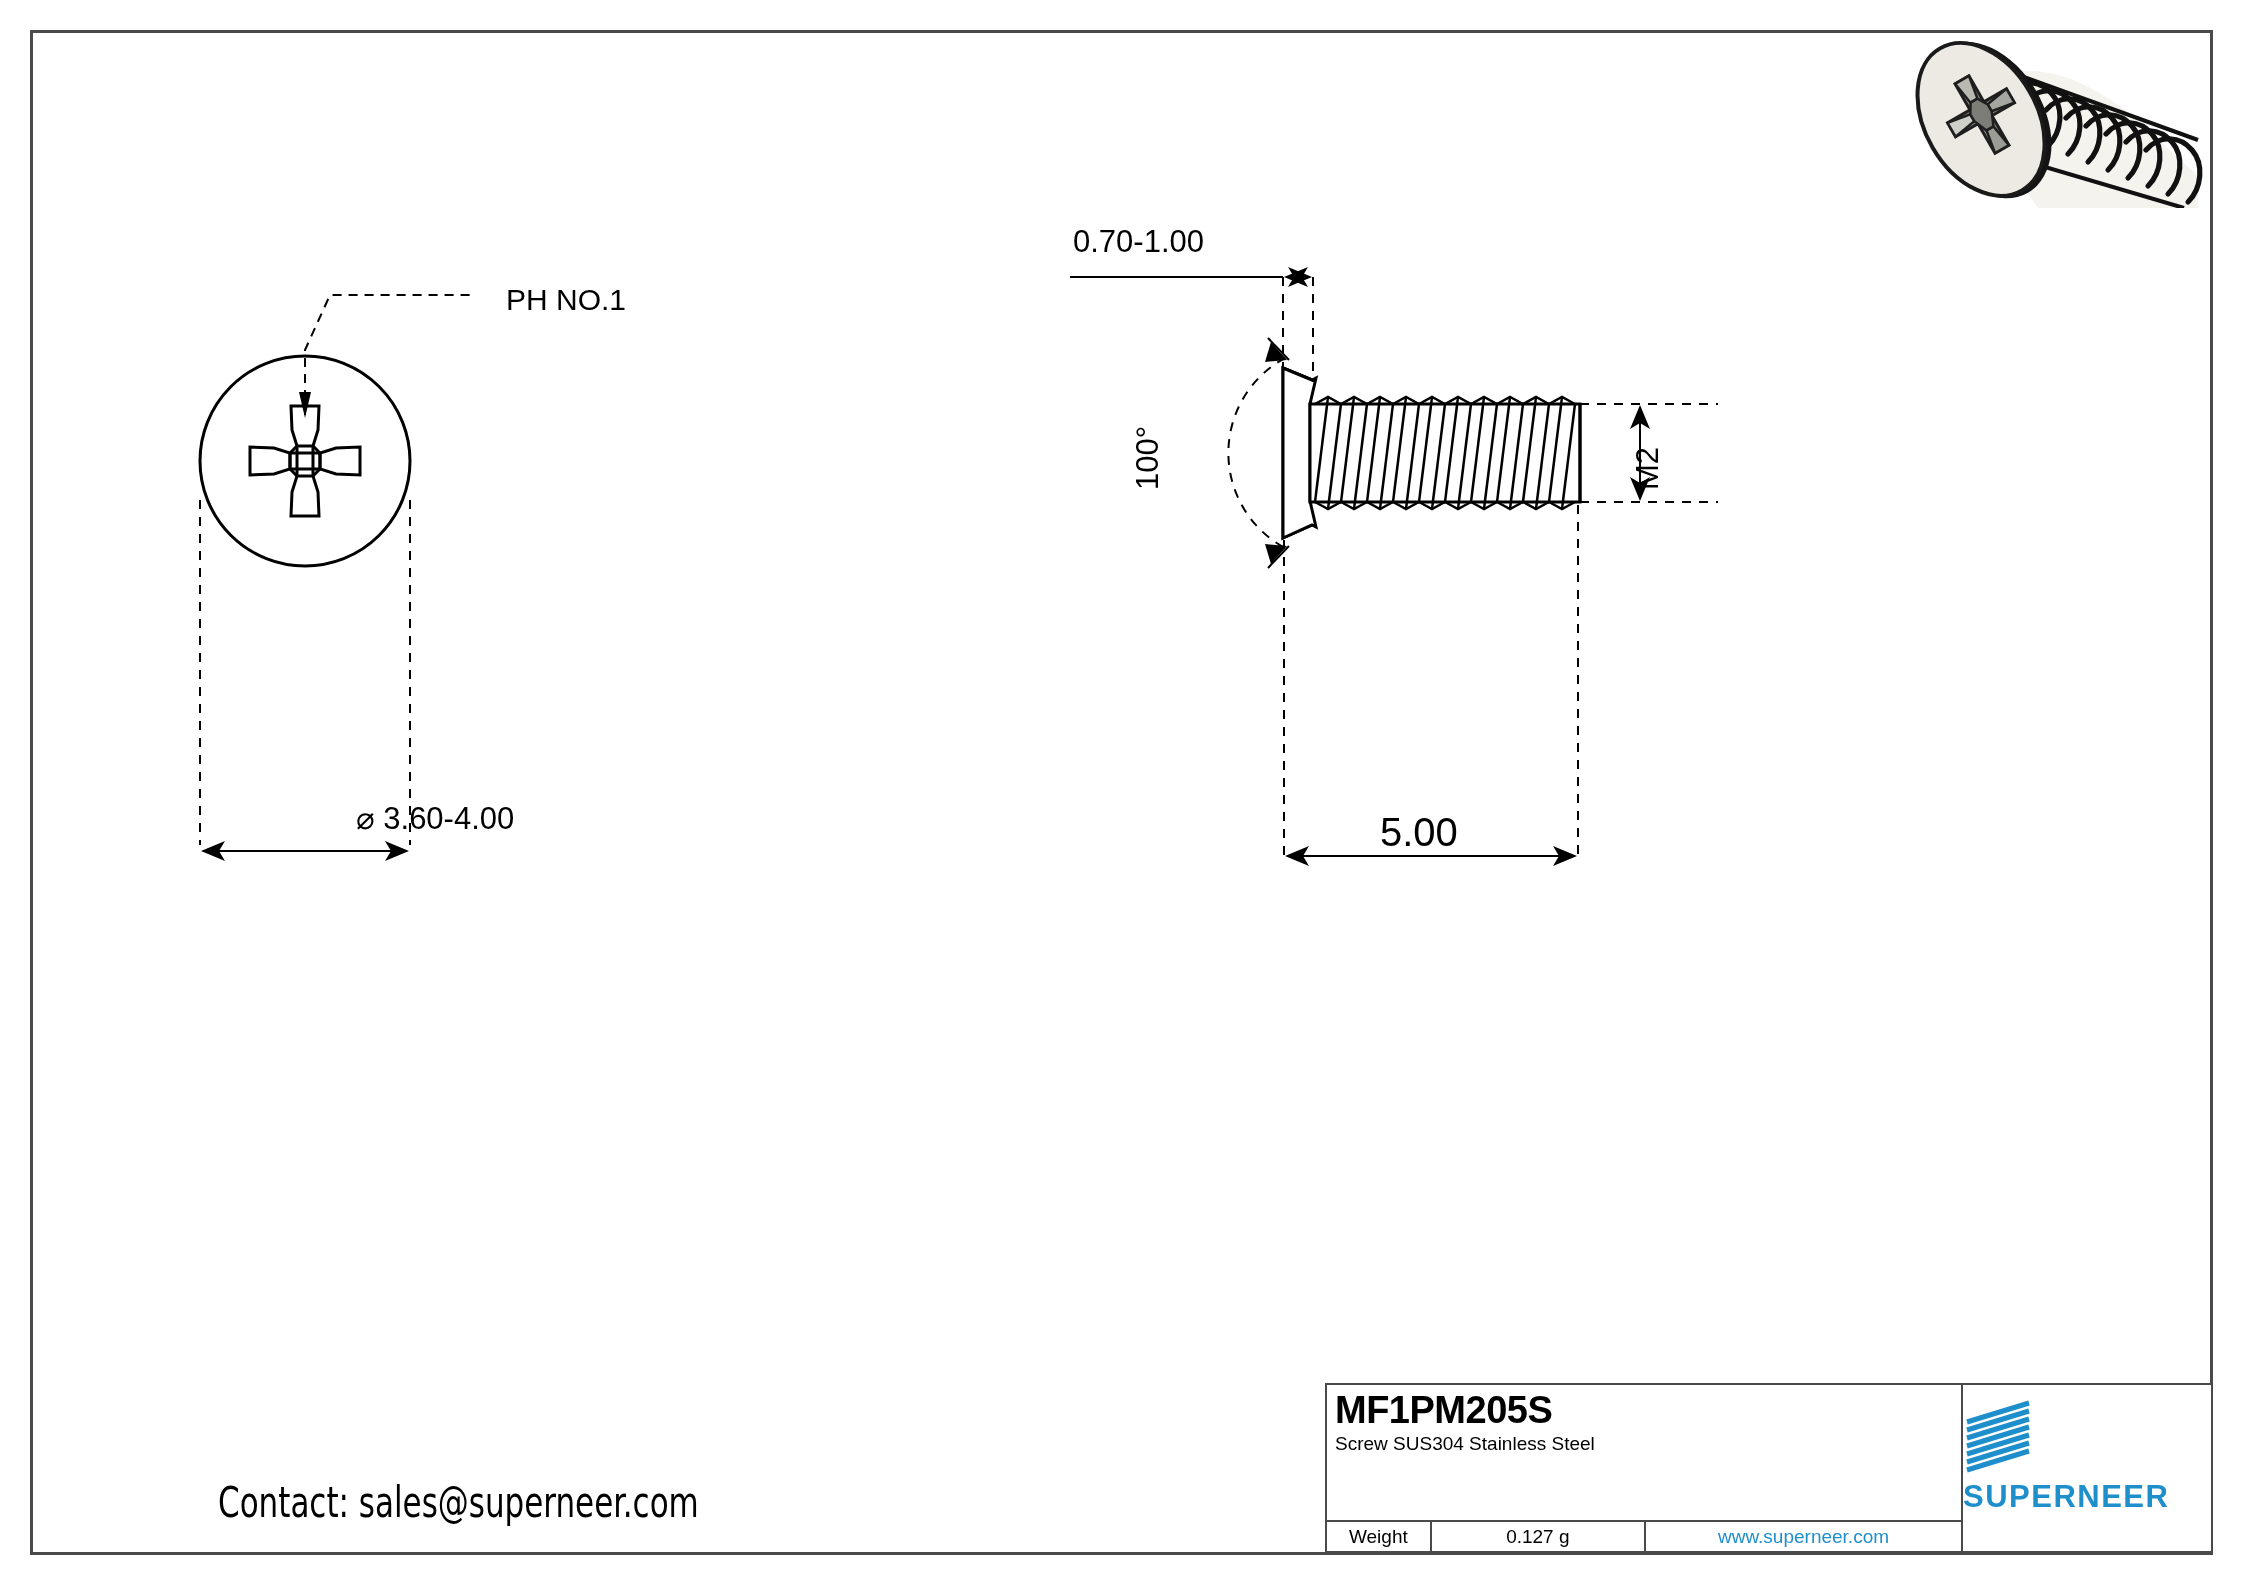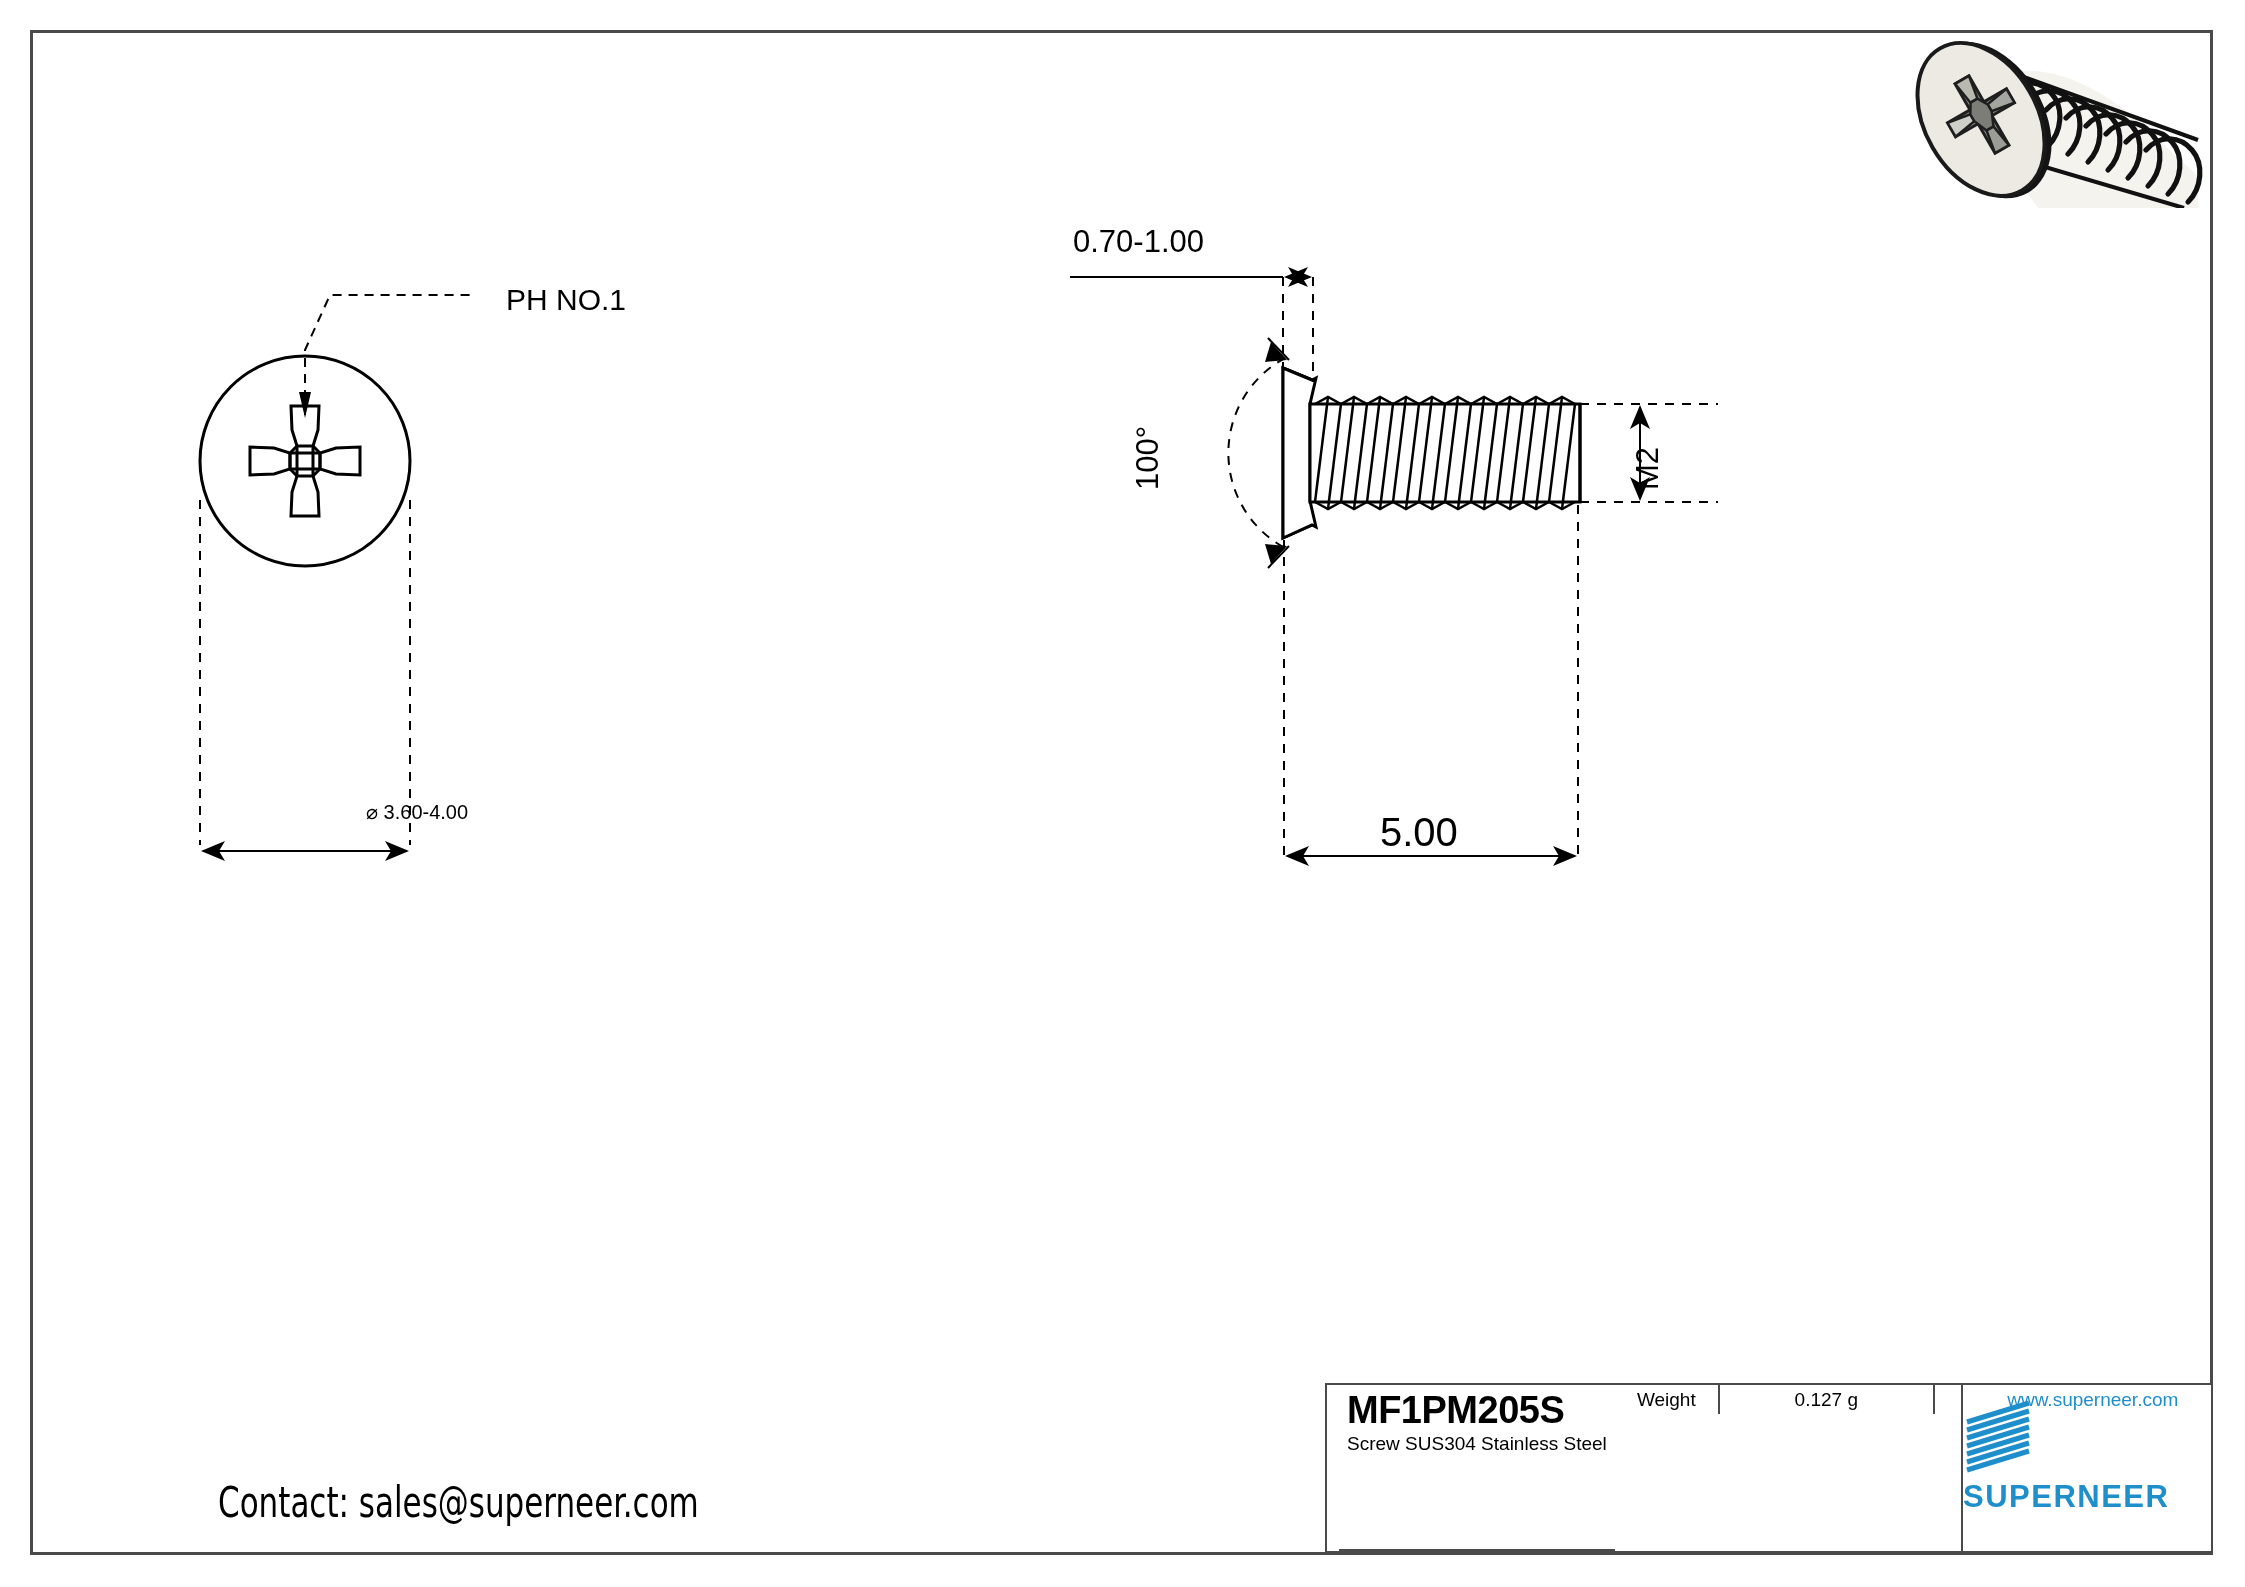--- a/index.html
+++ b/index.html
@@ -58,22 +58,21 @@
     background: #ffffff;
     display: flex;
     flex-direction: row;
   }
   #tb-left {
     width: 636px;
     height: 100%;
     box-sizing: border-box;
     border-right: 2px solid #4a4a4a;
     display: flex;
-    flex-direction: row;
-    padding-left: 12px;
+    flex-direction: column;
   }
   #tb-desc {
     flex: 1 1 auto;
     padding: 4px 8px 0 8px;
     box-sizing: border-box;
     border-bottom: 2px solid #4a4a4a;
   }
   #tb-partno {
     font-size: 38px;
     font-weight: bold;
@@ -284,21 +283,21 @@
       <line x1="1640" y1="407" x2="1640" y2="499" stroke="#000" stroke-width="2" marker-start="url(#arrFullStart)" marker-end="url(#arrFull)"></line>
 
       <line x1="1284" y1="540" x2="1284" y2="862" stroke="#000" stroke-width="2" stroke-dasharray="9,8"></line>
       <line x1="1578" y1="505" x2="1578" y2="862" stroke="#000" stroke-width="2" stroke-dasharray="9,8"></line>
       <line x1="1287" y1="856" x2="1575" y2="856" stroke="#000" stroke-width="2" marker-start="url(#arrFullStart)" marker-end="url(#arrFull)"></line>
     </g>
   </svg>
 
   <div class="dimtext" style="left:506px; top:283px; font-size:30px;">PH NO.1</div>
 
-  <div class="dimtext" style="left:366px; top:800px; font-size:20px;">⌀ 3.60-4.00</div>
+  <div class="dimtext" style="left:356px; top:800px; font-size:31px;">⌀ 3.60-4.00</div>
 
   <div class="dimtext" style="left:1073px; top:224px; font-size:31px;">0.70-1.00</div>
 
   <div class="dimtext rot" style="left:1130px; top:490px; font-size:31px;">100°</div>
 
   <div class="dimtext rot" style="left:1630px; top:490px; font-size:31px;">M2</div>
 
   <div class="dimtext" style="left:1380px; top:810px; font-size:40px;">5.00</div>
 
   <svg id="render3d" viewBox="0 0 320 180">

